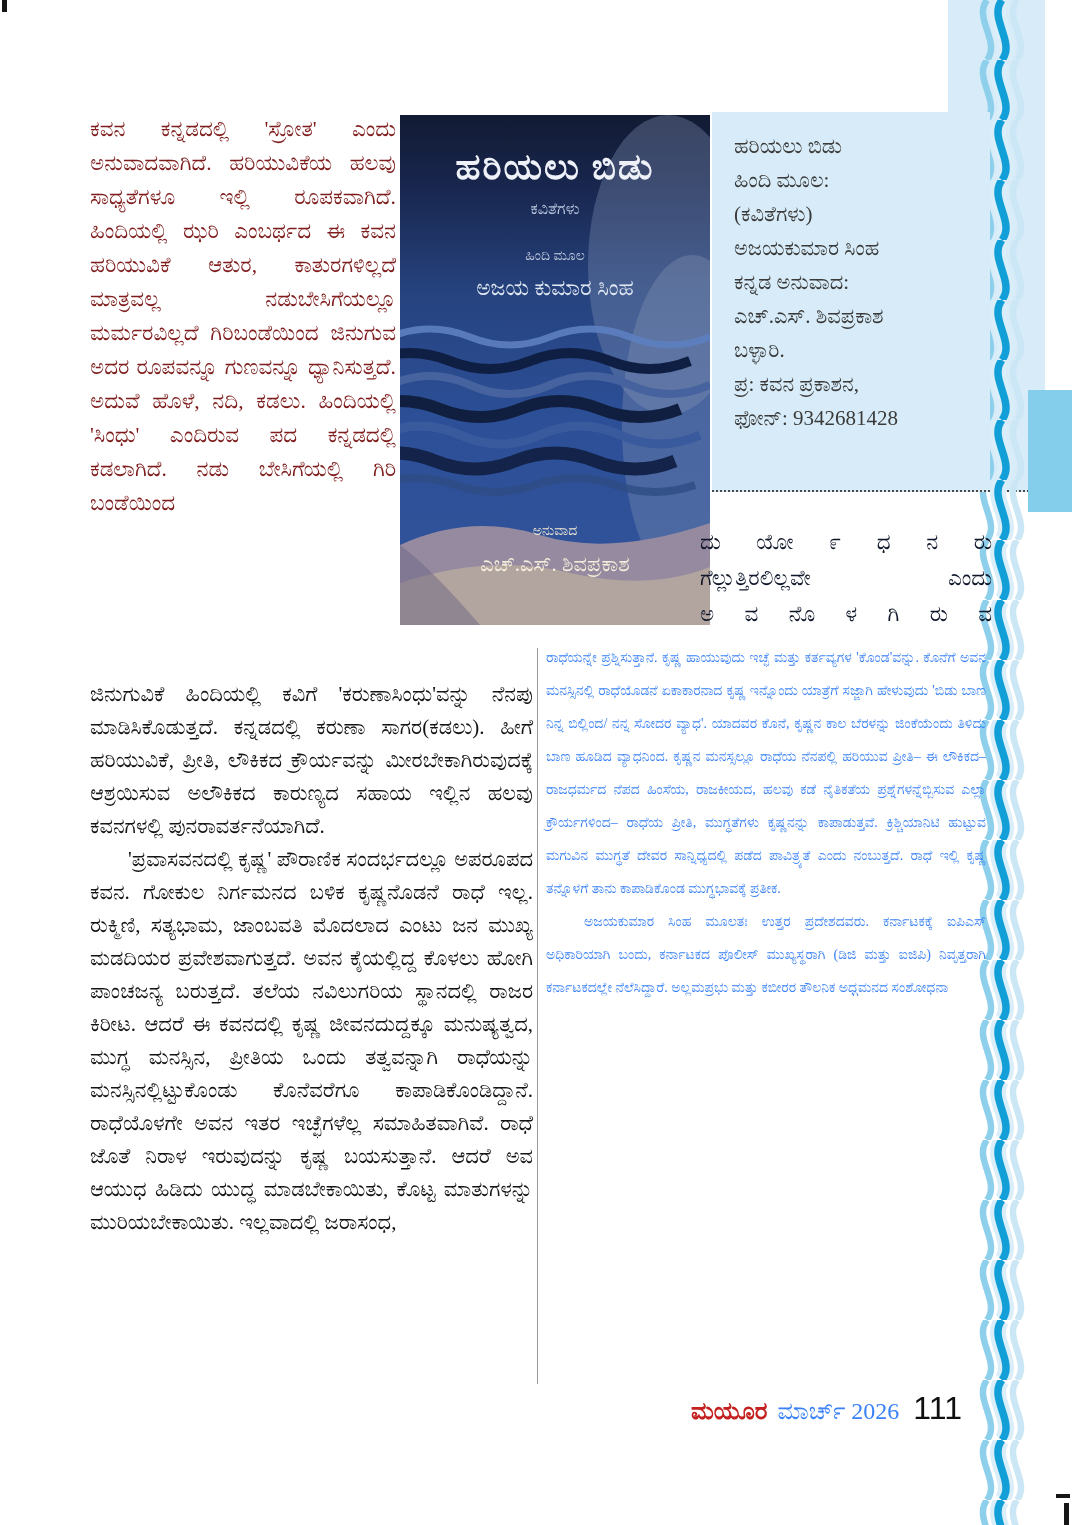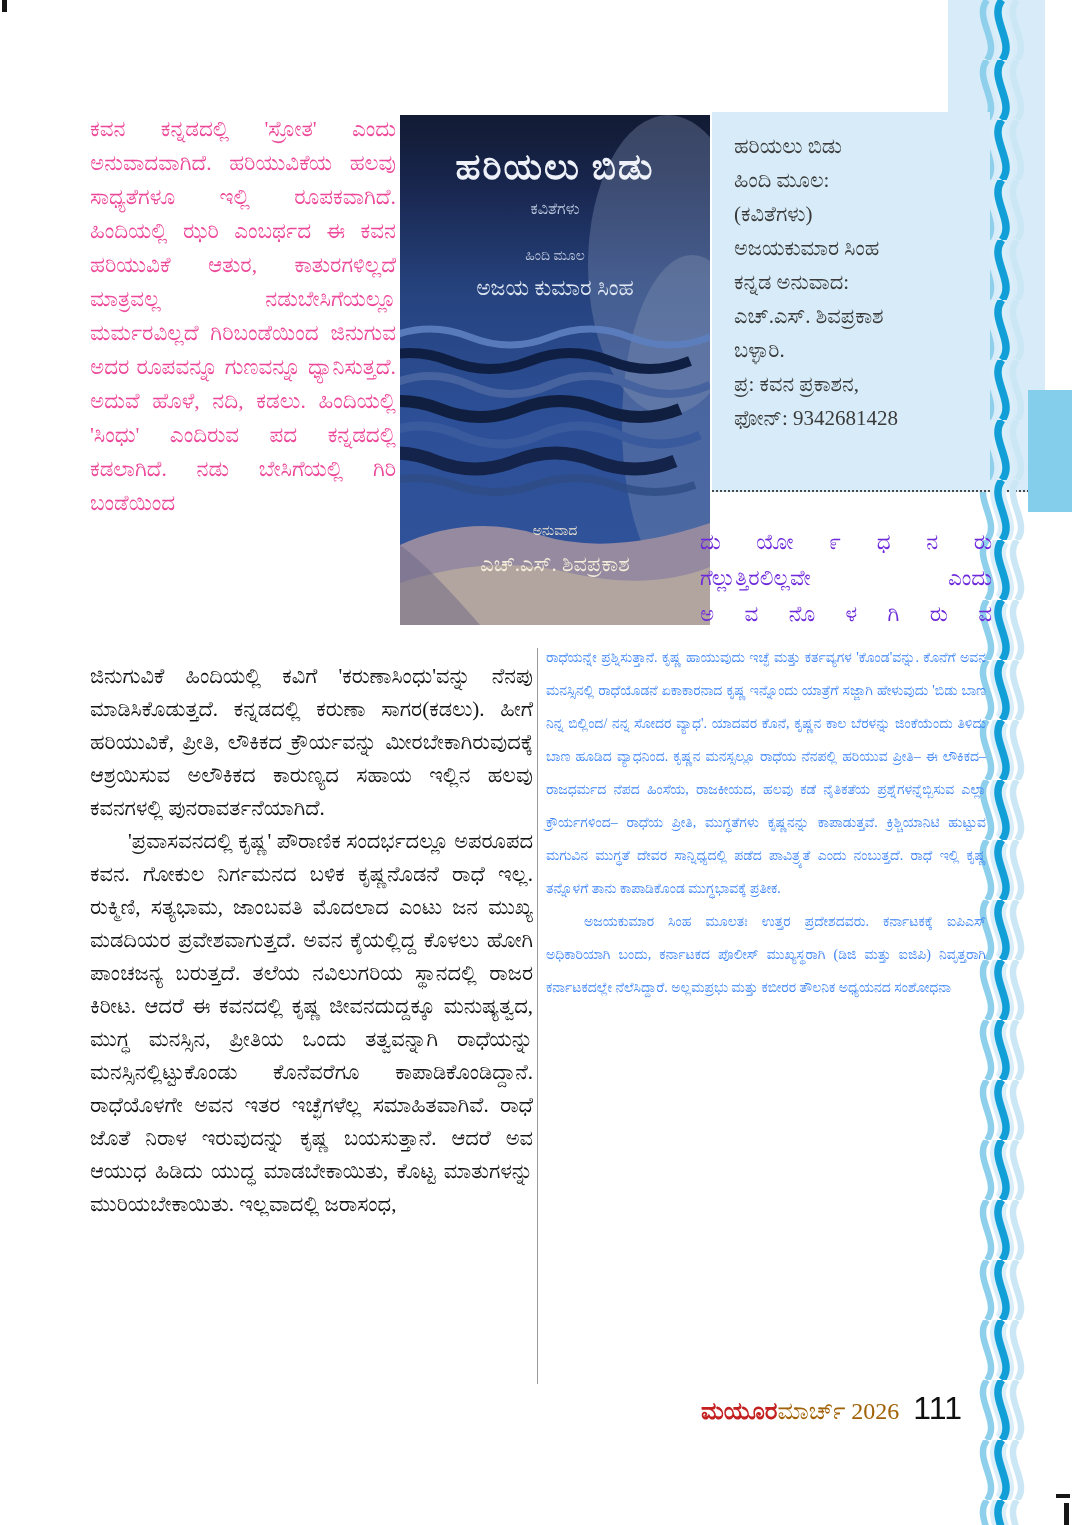--- a/index.html
+++ b/index.html
@@ -2,55 +2,55 @@
 <html><head>
 <meta charset="utf-8">
 <style>
   html,body{margin:0;padding:0;background:#ddd;}
   .page{position:relative;width:1072px;height:1525px;background:#ffffff;overflow:hidden;
         font-family:"Liberation Serif", serif;color:#1b1b1b;}
   .cm{position:absolute;background:#161616;}
 
   
   #col1{position:absolute;left:90px;top:112px;width:306px;font-size:21.5px;line-height:34px;
-        text-align:justify;text-align-last:justify;color:#ec4899;}
+        text-align:justify;text-align-last:justify;color:#7f1d1d;}
 
   
   #cover{position:absolute;left:400px;top:115px;width:310px;height:510px;box-shadow:0 0 0 1px #c9c9c9 inset;}
   #cover svg{display:block;width:100%;height:100%;}
 
   
   #infobox{position:absolute;left:712px;top:112px;width:278px;height:380px;box-sizing:border-box;
            background:#d7ecf8;border-bottom:2px dotted #4a4a4a;padding:17px 0 0 22px;
            font-size:21px;line-height:34px;color:#3a3a3a;}
   #infobox .il{white-space:nowrap;}
 
   
   #strip{position:absolute;left:948px;top:0;width:97px;height:492px;box-sizing:border-box;
          background:#d7ecf8;border-bottom:2px dotted #4a4a4a;}
   #waveborder{position:absolute;left:957px;top:0;width:90px;height:1525px;}
   #tab{position:absolute;left:1028px;top:390px;width:44px;height:122px;background:#84cdeb;}
 
   
-  #col2top{position:absolute;left:700px;top:524px;width:292px;font-size:21.5px;line-height:36px;color:#6d28d9;}
+  #col2top{position:absolute;left:700px;top:524px;width:292px;font-size:21.5px;line-height:36px;color:#0f172a;}
   #col2top .sp{text-align:justify;text-align-last:justify;}
 
   
-  #lcol{position:absolute;left:90px;top:660px;width:443px;font-size:21px;line-height:33px;
+  #lcol{position:absolute;left:90px;top:678px;width:443px;font-size:21px;line-height:33px;
         text-align:justify;color:#141414;}
   #rcol{position:absolute;left:546px;top:641px;width:440px;font-size:14px;line-height:33px;
         text-align:justify;color:#3b82f6;}
   #lcol p,#rcol p{margin:0;}
   .indent{text-indent:38px;}
   #vrule{position:absolute;left:537px;top:648px;width:1px;height:736px;background:#9a9a9a;}
 
   
   #footer{position:absolute;left:500px;top:1390px;width:462px;text-align:right;font-size:24px;white-space:nowrap;}
   #footer .mag{color:#c3201f;font-weight:bold;margin-top:44px;}
-  #footer .issue{color:#a16207;}
+  #footer .issue{color:#3b82f6;margin-left:10px;}
   #footer .pageno{font-family:"Liberation Sans", sans-serif;font-size:32px;color:#101010;margin-left:14px;}
 </style>
 </head>
 <body>
 
 <div class="page">
 
   <div class="cm" style="left:2px;top:0;width:5px;height:12px;"></div>
   <div class="cm" style="left:1033px;top:0;width:4px;height:14px;"></div>
   <div class="cm" style="left:1056px;top:1494px;width:14px;height:4px;"></div>
@@ -131,20 +131,20 @@
     <div class="sp">ಅ ವ ನೊ ಳ ಗಿ ರು ವ</div>
   </div>
 
   <div id="lcol">
     <p>ಜಿನುಗುವಿಕೆ ಹಿಂದಿಯಲ್ಲಿ ಕವಿಗೆ 'ಕರುಣಾಸಿಂಧು'ವನ್ನು ನೆನಪು ಮಾಡಿಸಿಕೊಡುತ್ತದೆ. ಕನ್ನಡದಲ್ಲಿ ಕರುಣಾ ಸಾಗರ(ಕಡಲು). ಹೀಗೆ ಹರಿಯುವಿಕೆ, ಪ್ರೀತಿ, ಲೌಕಿಕದ ಕ್ರೌರ್ಯವನ್ನು ಮೀರಬೇಕಾಗಿರುವುದಕ್ಕೆ ಆಶ್ರಯಿಸುವ ಅಲೌಕಿಕದ ಕಾರುಣ್ಯದ ಸಹಾಯ ಇಲ್ಲಿನ ಹಲವು ಕವನಗಳಲ್ಲಿ ಪುನರಾವರ್ತನೆಯಾಗಿದೆ.</p>
     <p class="indent">'ಪ್ರವಾಸವನದಲ್ಲಿ ಕೃಷ್ಣ' ಪೌರಾಣಿಕ ಸಂದರ್ಭದಲ್ಲೂ ಅಪರೂಪದ ಕವನ. ಗೋಕುಲ ನಿರ್ಗಮನದ ಬಳಿಕ ಕೃಷ್ಣನೊಡನೆ ರಾಧೆ ಇಲ್ಲ. ರುಕ್ಮಿಣಿ, ಸತ್ಯಭಾಮ, ಜಾಂಬವತಿ ಮೊದಲಾದ ಎಂಟು ಜನ ಮುಖ್ಯ ಮಡದಿಯರ ಪ್ರವೇಶವಾಗುತ್ತದೆ. ಅವನ ಕೈಯಲ್ಲಿದ್ದ ಕೊಳಲು ಹೋಗಿ ಪಾಂಚಜನ್ಯ ಬರುತ್ತದೆ. ತಲೆಯ ನವಿಲುಗರಿಯ ಸ್ಥಾನದಲ್ಲಿ ರಾಜರ ಕಿರೀಟ. ಆದರೆ ಈ ಕವನದಲ್ಲಿ ಕೃಷ್ಣ ಜೀವನದುದ್ದಕ್ಕೂ ಮನುಷ್ಯತ್ವದ, ಮುಗ್ಧ ಮನಸ್ಸಿನ, ಪ್ರೀತಿಯ ಒಂದು ತತ್ವವನ್ನಾಗಿ ರಾಧೆಯನ್ನು ಮನಸ್ಸಿನಲ್ಲಿಟ್ಟುಕೊಂಡು ಕೊನೆವರೆಗೂ ಕಾಪಾಡಿಕೊಂಡಿದ್ದಾನೆ. ರಾಧೆಯೊಳಗೇ ಅವನ ಇತರ ಇಚ್ಛೆಗಳೆಲ್ಲ ಸಮಾಹಿತವಾಗಿವೆ. ರಾಧೆ ಜೊತೆ ನಿರಾಳ ಇರುವುದನ್ನು ಕೃಷ್ಣ ಬಯಸುತ್ತಾನೆ. ಆದರೆ ಅವ ಆಯುಧ ಹಿಡಿದು ಯುದ್ಧ ಮಾಡಬೇಕಾಯಿತು, ಕೊಟ್ಟ ಮಾತುಗಳನ್ನು ಮುರಿಯಬೇಕಾಯಿತು. ಇಲ್ಲವಾದಲ್ಲಿ ಜರಾಸಂಧ,</p>
   </div>
   <div id="vrule"></div>
   <div id="rcol">
     <p>ರಾಧೆಯನ್ನೇ ಪ್ರಶ್ನಿಸುತ್ತಾನೆ. ಕೃಷ್ಣ ಹಾಯುವುದು ಇಚ್ಛೆ ಮತ್ತು ಕರ್ತವ್ಯಗಳ 'ಕೊಂಡ'ವನ್ನು. ಕೊನೆಗೆ ಅವನ ಮನಸ್ಸಿನಲ್ಲಿ ರಾಧೆಯೊಡನೆ ಏಕಾಕಾರನಾದ ಕೃಷ್ಣ ಇನ್ನೊಂದು ಯಾತ್ರೆಗೆ ಸಜ್ಜಾಗಿ ಹೇಳುವುದು 'ಬಿಡು ಬಾಣ ನಿನ್ನ ಬಿಲ್ಲಿಂದ/ ನನ್ನ ಸೋದರ ವ್ಯಾಧ'. ಯಾದವರ ಕೊನೆ, ಕೃಷ್ಣನ ಕಾಲ ಬೆರಳನ್ನು ಜಿಂಕೆಯೆಂದು ತಿಳಿದು ಬಾಣ ಹೂಡಿದ ವ್ಯಾಧನಿಂದ. ಕೃಷ್ಣನ ಮನಸ್ಸಲ್ಲೂ ರಾಧೆಯ ನೆನಪಲ್ಲಿ ಹರಿಯುವ ಪ್ರೀತಿ– ಈ ಲೌಕಿಕದ– ರಾಜಧರ್ಮದ ನೆಪದ ಹಿಂಸೆಯ, ರಾಜಕೀಯದ, ಹಲವು ಕಡೆ ನೈತಿಕತೆಯ ಪ್ರಶ್ನೆಗಳನ್ನೆಬ್ಬಿಸುವ ಎಲ್ಲಾ ಕ್ರೌರ್ಯಗಳಿಂದ– ರಾಧೆಯ ಪ್ರೀತಿ, ಮುಗ್ಧತೆಗಳು ಕೃಷ್ಣನನ್ನು ಕಾಪಾಡುತ್ತವೆ. ಕ್ರಿಶ್ಚಿಯಾನಿಟಿ ಹುಟ್ಟುವ ಮಗುವಿನ ಮುಗ್ಧತೆ ದೇವರ ಸಾನ್ನಿಧ್ಯದಲ್ಲಿ ಪಡೆದ ಪಾವಿತ್ರ್ಯತೆ ಎಂದು ನಂಬುತ್ತದೆ. ರಾಧೆ ಇಲ್ಲಿ ಕೃಷ್ಣ ತನ್ನೊಳಗೆ ತಾನು ಕಾಪಾಡಿಕೊಂಡ ಮುಗ್ಧಭಾವಕ್ಕೆ ಪ್ರತೀಕ.</p>
-    <p class="indent">ಅಜಯಕುಮಾರ ಸಿಂಹ ಮೂಲತಃ ಉತ್ತರ ಪ್ರದೇಶದವರು. ಕರ್ನಾಟಕಕ್ಕೆ ಐಪಿಎಸ್ ಅಧಿಕಾರಿಯಾಗಿ ಬಂದು, ಕರ್ನಾಟಕದ ಪೊಲೀಸ್ ಮುಖ್ಯಸ್ಥರಾಗಿ (ಡಿಜಿ ಮತ್ತು ಐಜಿಪಿ) ನಿವೃತ್ತರಾಗಿ ಕರ್ನಾಟಕದಲ್ಲೇ ನೆಲೆಸಿದ್ದಾರೆ. ಅಲ್ಲಮಪ್ರಭು ಮತ್ತು ಕಬೀರರ ತೌಲನಿಕ ಅಧ್ಯಯನದ ಸಂಶೋಧನಾ</p>
+    <p class="indent">ಅಜಯಕುಮಾರ ಸಿಂಹ ಮೂಲತಃ ಉತ್ತರ ಪ್ರದೇಶದವರು. ಕರ್ನಾಟಕಕ್ಕೆ ಐಪಿಎಸ್ ಅಧಿಕಾರಿಯಾಗಿ ಬಂದು, ಕರ್ನಾಟಕದ ಪೊಲೀಸ್ ಮುಖ್ಯಸ್ಥರಾಗಿ (ಡಿಜಿ ಮತ್ತು ಐಜಿಪಿ) ನಿವೃತ್ತರಾಗಿ ಕರ್ನಾಟಕದಲ್ಲೇ ನೆಲೆಸಿದ್ದಾರೆ. ಅಲ್ಲಮಪ್ರಭು ಮತ್ತು ಕಬೀರರ ತೌಲನಿಕ ಅಧ್ಗಮನದ ಸಂಶೋಧನಾ</p>
   </div>
 
   <div id="footer">
     <span class="mag">ಮಯೂರ</span><span class="issue">ಮಾರ್ಚ್ 2026</span><span class="pageno">111</span>
   </div>
 
 </div>
 
 </body></html>

